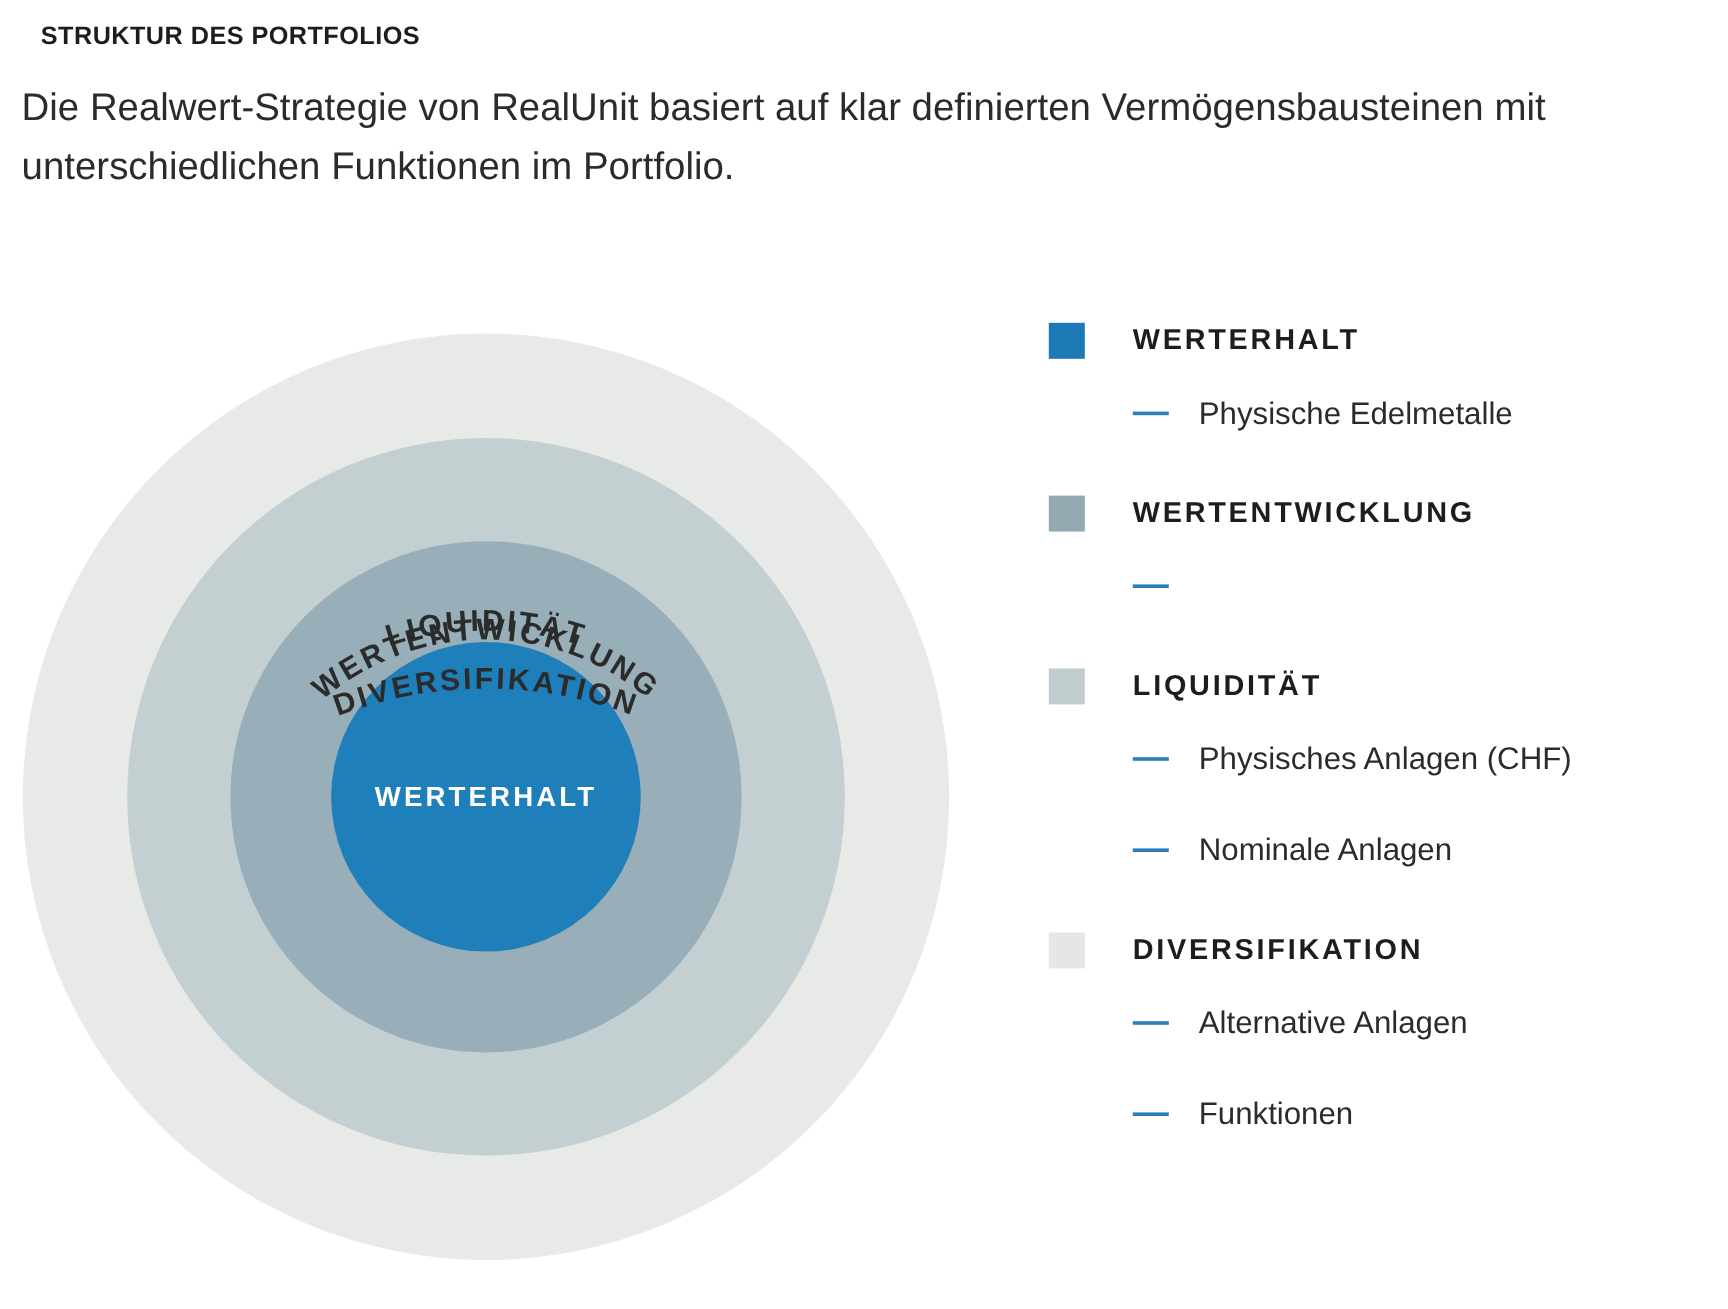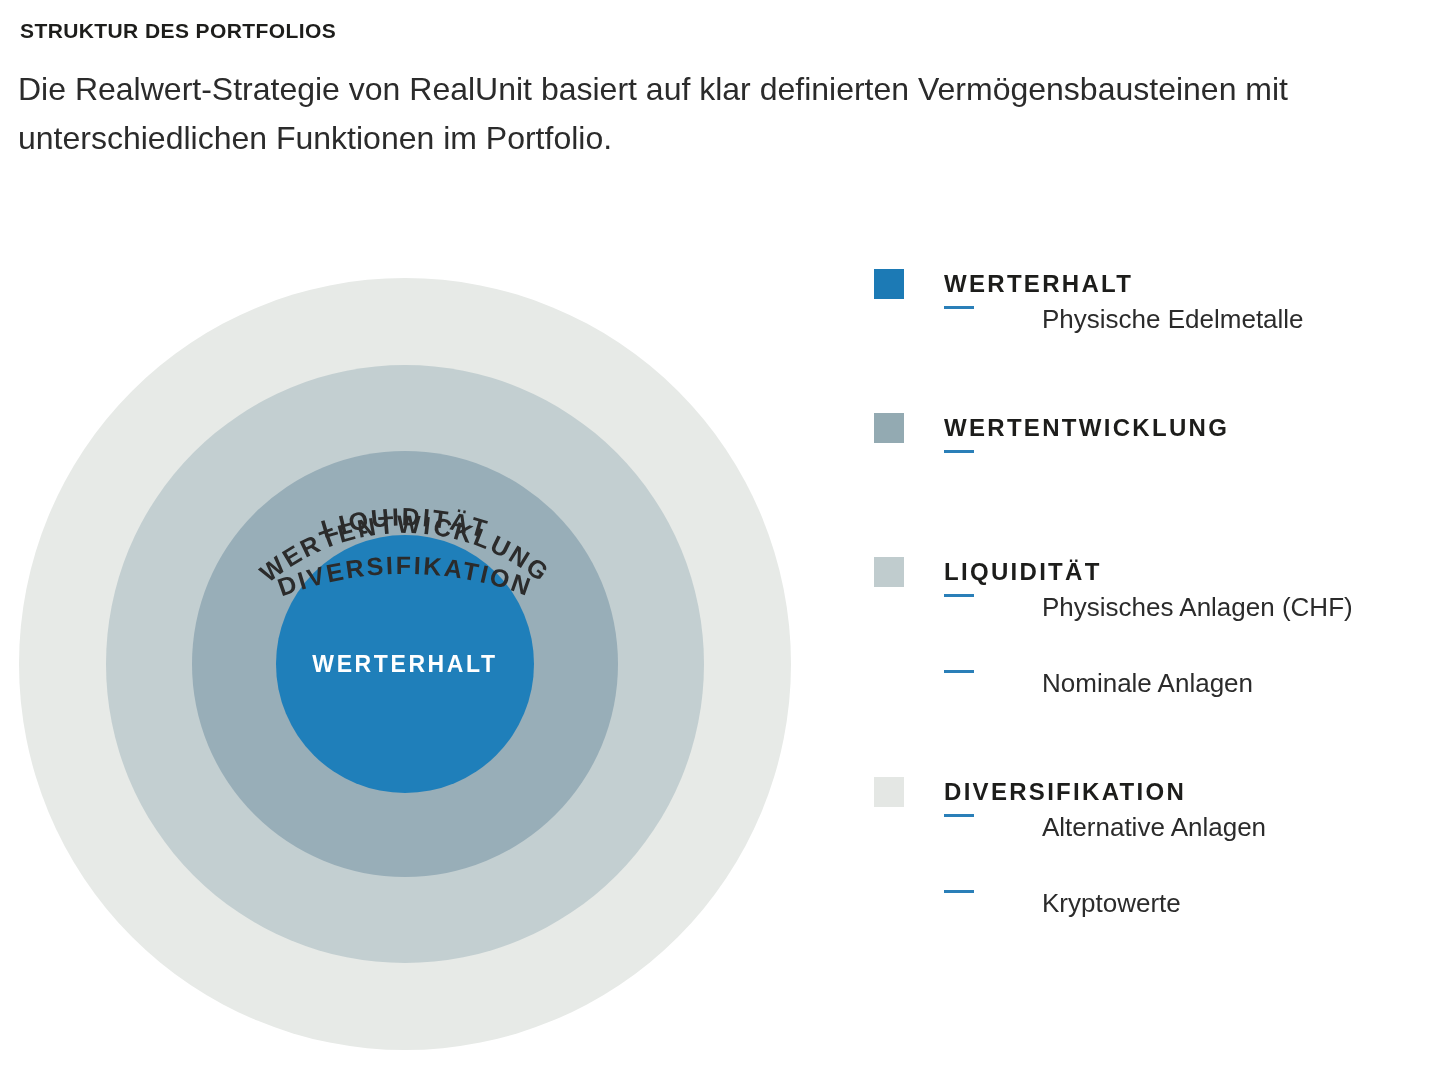--- a/index.html
+++ b/index.html
@@ -21,21 +21,21 @@
     position: absolute;
     left: 18px;
     top: 18px;
     width: 1340px;
   }
   #page-title {
     font-size: 21px;
     font-weight: bold;
     letter-spacing: 0.4px;
     color: #1d1d1b;
-    margin: 0 0 22px 2px;
+    margin: 0 0 22px 16px;
     line-height: 1.2;
   }
   #intro-text {
     font-size: 32px;
     line-height: 1.52;
     color: #2b2b2b;
     font-weight: 400;
     margin: 0;
     max-width: 1330px;
   }
@@ -86,24 +86,23 @@
   }
   .legend-title {
     font-size: 24px;
     font-weight: bold;
     letter-spacing: 2.3px;
     color: #1d1d1b;
     white-space: nowrap;
   }
   .legend-item {
     display: flex;
-    align-items: flex-start;
+    align-items: center;
     height: 76px;
     padding-left: 70px;
-    gap: 43px;
   }
   .legend-dash {
     width: 30px;
     height: 0;
     border-top: 3px solid #2a7fb8;
     flex: 0 0 30px;
     margin-right: 25px;
   }
   .legend-item-label {
     font-size: 26px;
@@ -194,17 +193,17 @@
     <div class="legend-head">
       <span class="legend-swatch" style="background: rgb(228, 231, 228);"></span>
       <span class="legend-title">DIVERSIFIKATION</span>
     </div>
     <div class="legend-item">
       <span class="legend-dash" style="border-top-color: rgb(42, 127, 184);"></span>
       <span class="legend-item-label">Alternative Anlagen</span>
     </div>
     <div class="legend-item">
       <span class="legend-dash" style="border-top-color: rgb(42, 127, 184);"></span>
-      <span class="legend-item-label">Kryptowerte</span>
+      <span class="legend-item-label">Funktionen</span>
     </div>
   </div>
 
 </div>
 
 </body></html>

